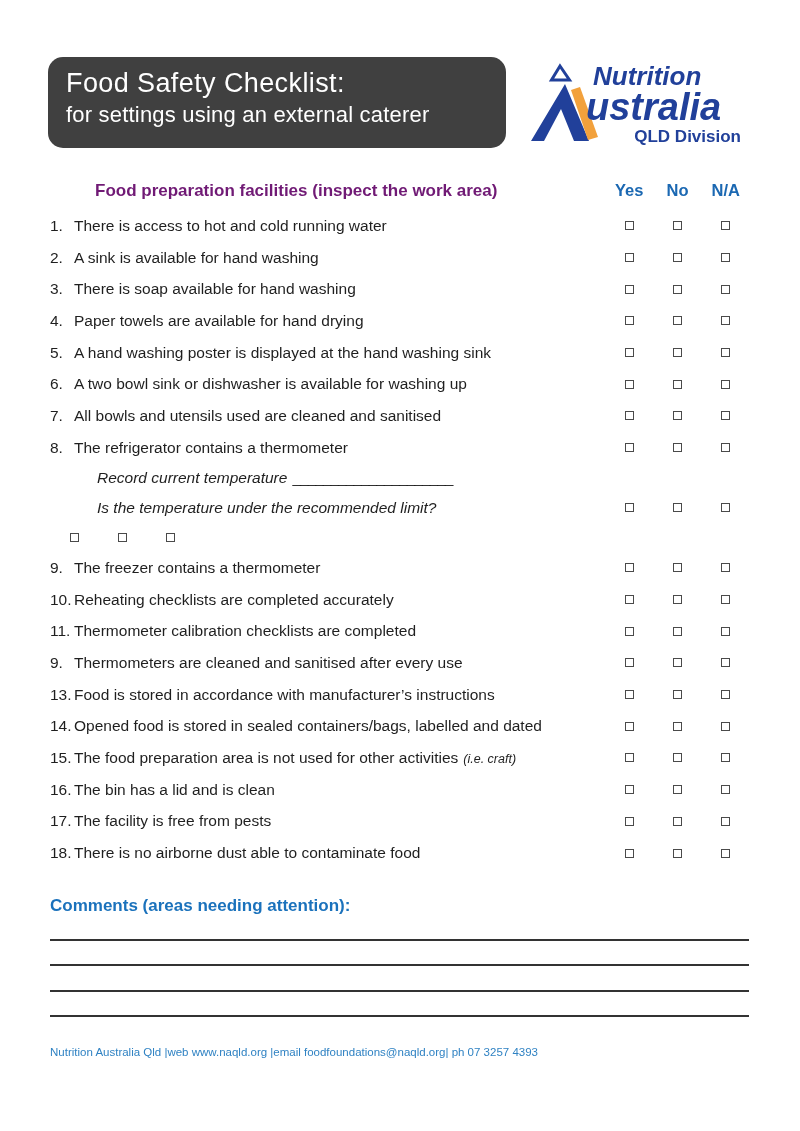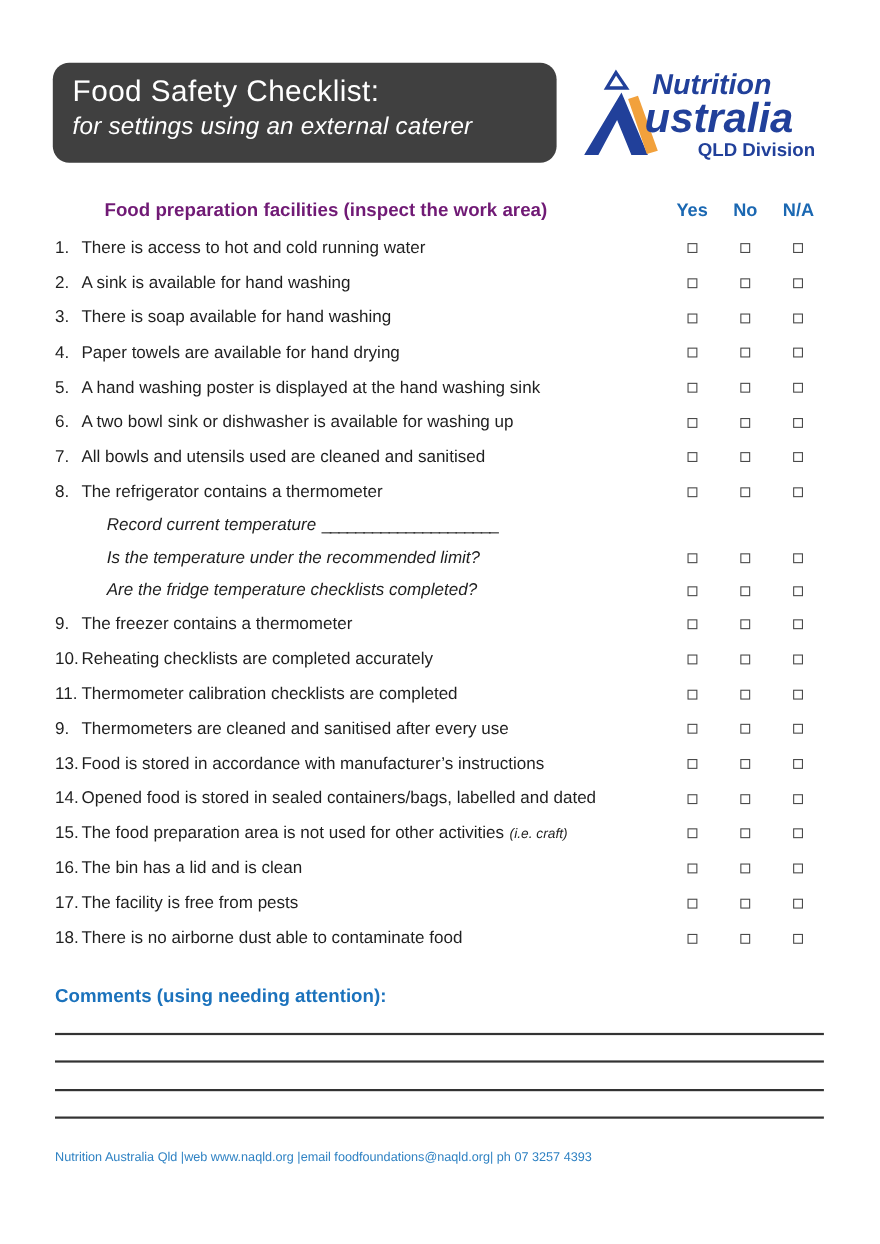--- a/index.html
+++ b/index.html
@@ -8,21 +8,21 @@
     position:relative; width:800px; height:1131px; margin:0 auto;
     background:#ffffff; font-family:"Liberation Sans", sans-serif; color:#1f1f1f;
     overflow:hidden;
   }
   
   .header-box {
     position:absolute; left:48px; top:57px; width:458px; height:91px;
     background:#404040; border-radius:15px; padding:11px 18px; color:#ffffff;
   }
   .header-title { font-size:27px; letter-spacing:0.4px; font-weight:400; }
-  .header-subtitle { font-size:22px; font-style:italic; margin-top:3px; letter-spacing:0.2px; }
+  .header-subtitle { font-size:22px; margin-top:3px; letter-spacing:0.2px; }
   .logo { position:absolute; left:531px; top:54px; width:212px; height:92px; }
   
   .content { position:absolute; left:50px; top:181px; width:700px; }
   .sec-header { display:flex; align-items:baseline; }
   .sec-title { flex:1; font-size:17px; font-weight:bold; color:#701a75;margin-left:45px; }
   .cols { width:145px; display:flex; }
   .col { flex:1; text-align:center; font-size:16.5px; font-weight:bold; color:#1B68B2; }
   .list { margin-top:9px; }
   .row { display:flex; align-items:center; height:31.7px; }
   .num { width:24px; font-size:15.5px; }
@@ -220,21 +220,20 @@
           <span class="cell">
               <span class="checkbox"></span>
             </span>
           <span class="cell">
               <span class="checkbox"></span>
             </span>
         </span>
       </div>
 
       <div class="subrow">
-        <span class="txt">Are the fridge temperature checklists completed?</span>
         <span class="checks">
           <span class="cell">
               <span class="checkbox"></span>
             </span>
           <span class="cell">
               <span class="checkbox"></span>
             </span>
           <span class="cell">
               <span class="checkbox"></span>
             </span>
@@ -398,21 +397,21 @@
               <span class="checkbox"></span>
             </span>
           <span class="cell">
               <span class="checkbox"></span>
             </span>
         </span>
       </div>
 
     </div>
 
-    <div class="comments-heading">Comments (using needing attention):</div>
+    <div class="comments-heading">Comments (areas needing attention):</div>
     <div>
       <div class="comment-line"></div>
       <div class="comment-line"></div>
       <div class="comment-line"></div>
       <div class="comment-line"></div>
     </div>
 
   </div>
 
   <div class="footer">

